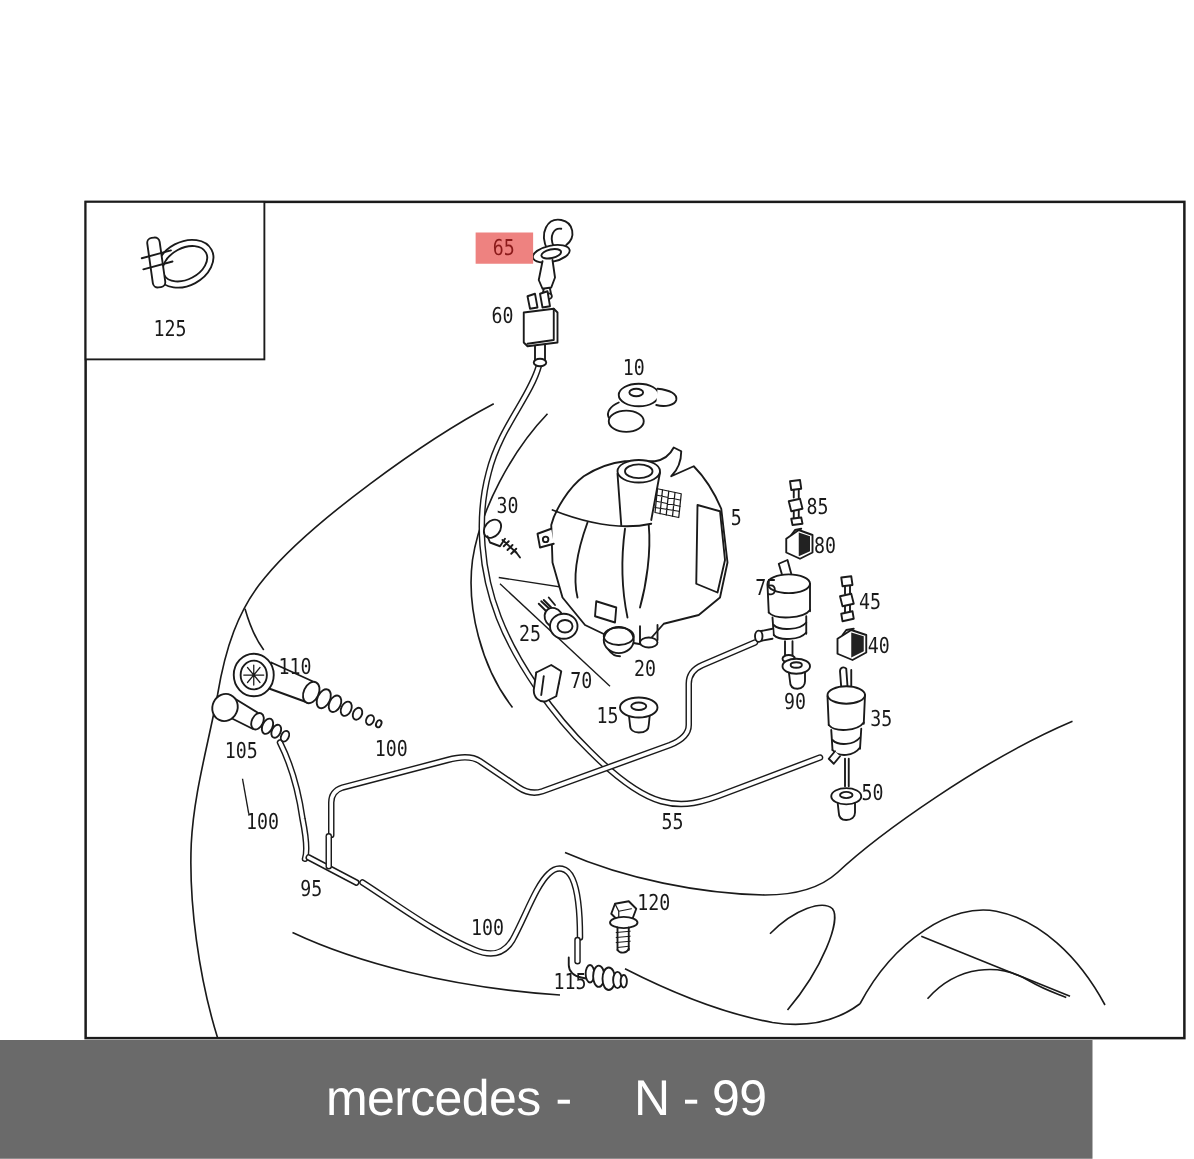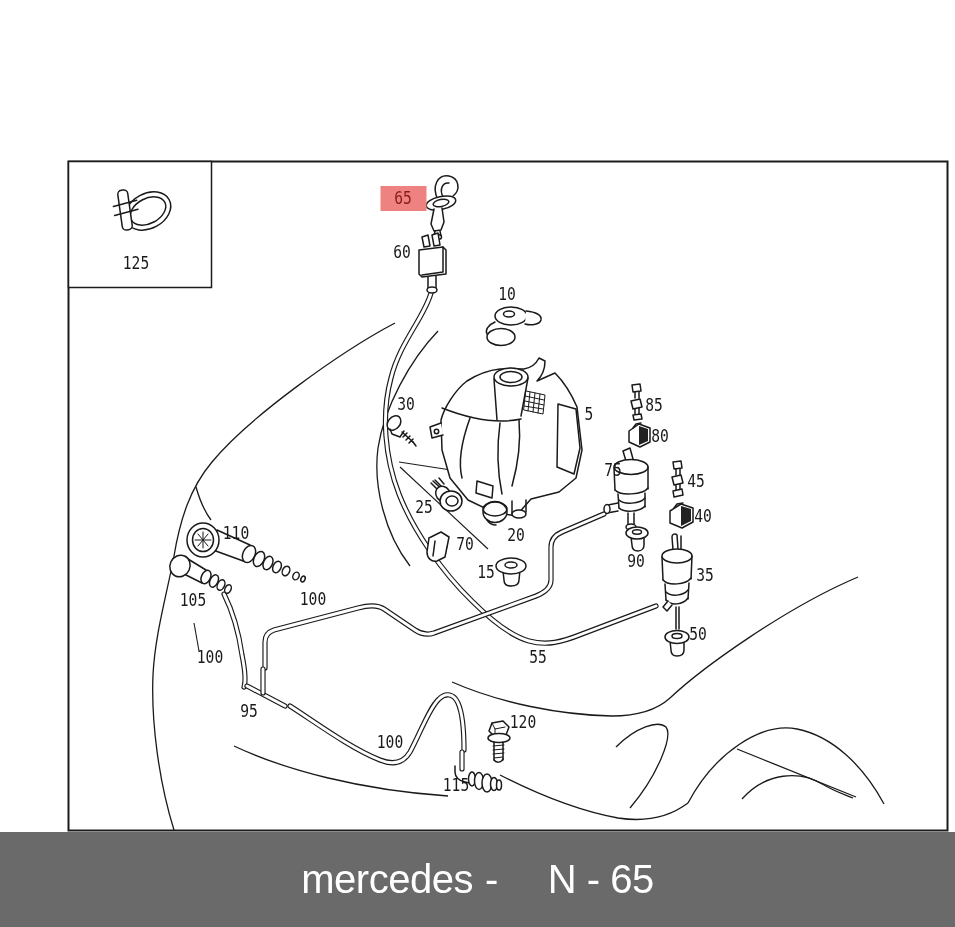--- a/index.html
+++ b/index.html
@@ -10,21 +10,21 @@
   .canvas{position:absolute;left:0;top:0;}
   svg text{
     font-family:"DejaVu Sans Mono", monospace;
     font-size:17.5px;
   }
   .ln{stroke:#1a1a1a;fill:none;stroke-width:1.3px;}
   .thin{stroke:#1a1a1a;fill:none;stroke-width:1.1px;}
   .pipe-o{stroke:#1a1a1a;stroke-width:5.2px;fill:none;stroke-linecap:round;}
   .pipe-i{stroke:#ffffff;stroke-width:2.9px;fill:none;stroke-linecap:round;}
   .footer{
-    position:absolute;left:0;top:832px;width:955px;height:95px;
+    position:absolute;left:0;top:832px;width:874px;height:95px;
     display:flex;align-items:center;justify-content:center;gap:50px;
     font-size:40px;letter-spacing:-0.5px;
   }
   .footer .pn{display:flex;gap:12px;align-items:center;}
 </style>
 </head>
 <body>
 
 <div class="canvas">
 <svg width="955" height="832" viewBox="0 0 955 832" xmlns="http://www.w3.org/2000/svg">
@@ -314,14 +314,14 @@
         <text x="456" y="791" text-anchor="middle" textLength="26.400000000000002" lengthAdjust="spacingAndGlyphs" fill="#1a1a1a">115</text>
       </g>
 </svg>
 </div>
 
 <div class="footer" style="background: rgb(106, 106, 106); color: rgb(255, 255, 255);">
   <span class="pn">
     <span>mercedes</span>
     <span>-</span>
   </span>
-  <span>N - 65</span>
+  <span>N - 99</span>
 </div>
 
 </body></html>

